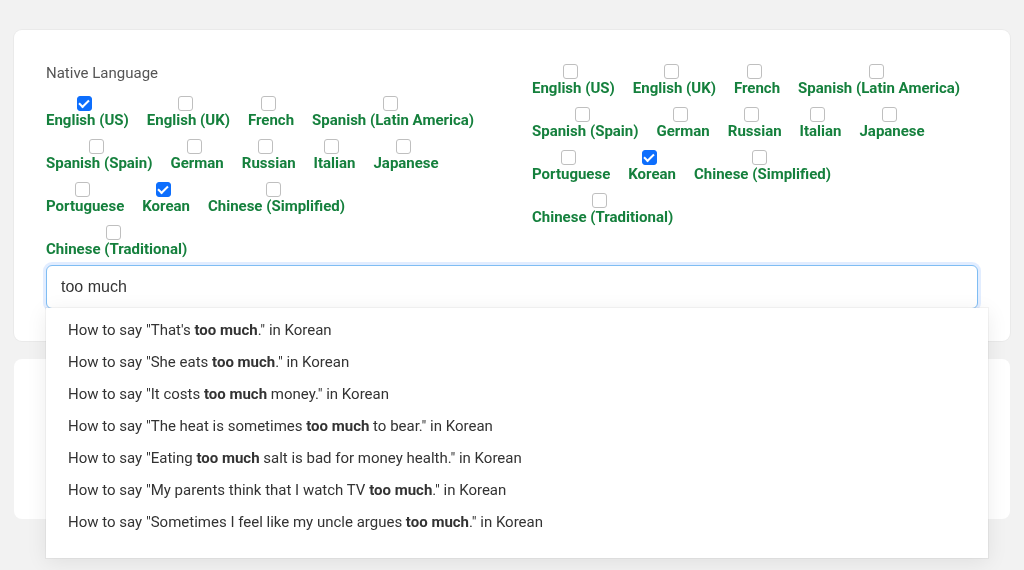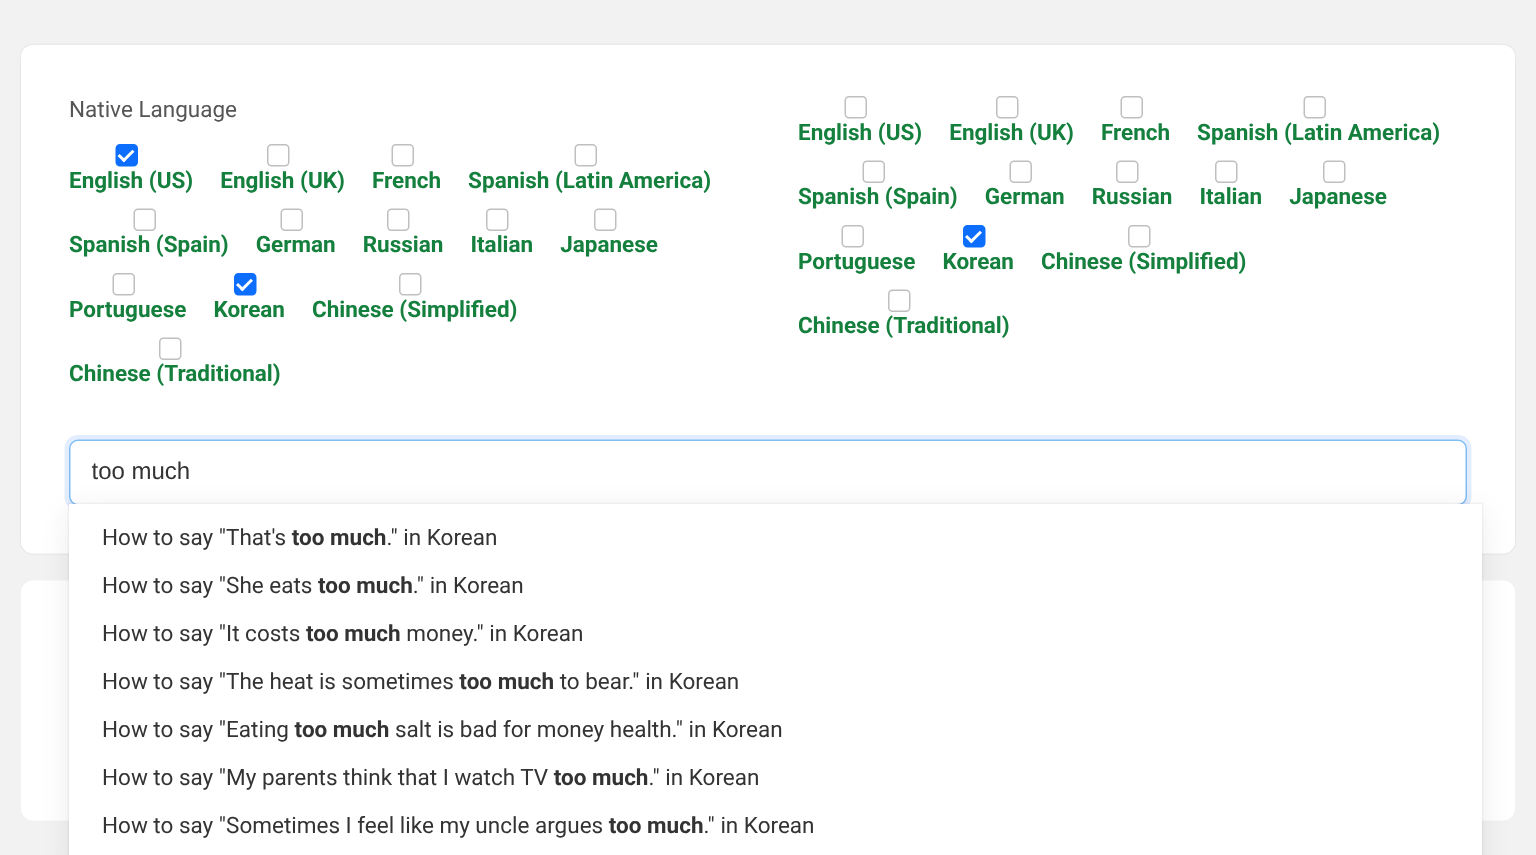--- a/index.html
+++ b/index.html
@@ -86,21 +86,21 @@
     }
     .cbox.checked::after {
       content: "";
       width: 4px;
       height: 8px;
       border: solid #fff;
       border-width: 0 2px 2px 0;
       transform: rotate(45deg) translate(-1px, -1px);
     }
     .search-input-wrap {
-      margin-top: 35px;
+      margin-top: 7px;
       position: relative;
       text-decoration: underline;
     }
     .search-input {
       width: 100%;
       padding: 12px 14px;
       font-size: 16px;
       border: 1px solid #7fbdf3;
       border-radius: 6px;
       outline: none;

